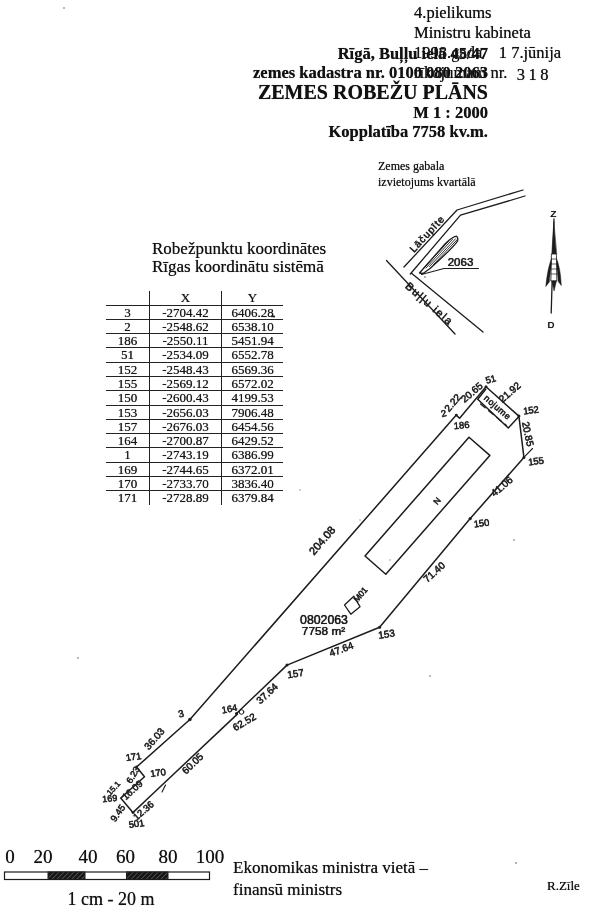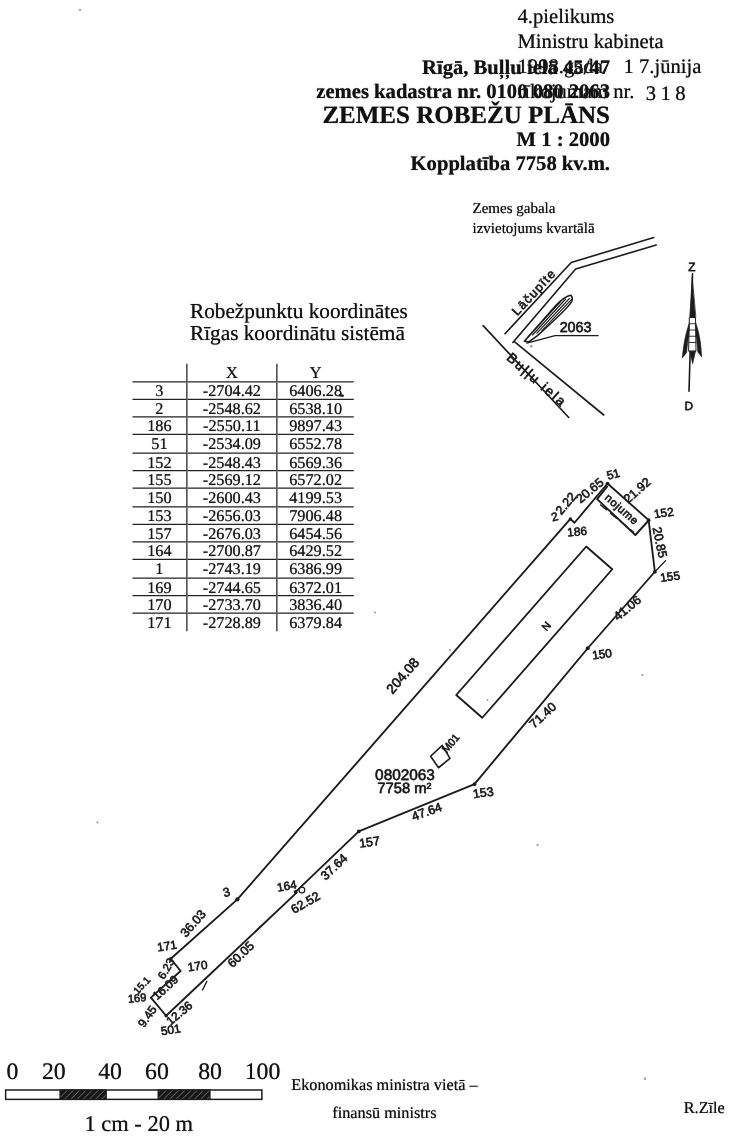--- a/index.html
+++ b/index.html
@@ -51,21 +51,21 @@
         <td>6406.28</td>
       </tr>
   <tr>
         <td>2</td>
         <td>-2548.62</td>
         <td>6538.10</td>
       </tr>
   <tr>
         <td>186</td>
         <td>-2550.11</td>
-        <td>9897.43</td>
+        <td>5451.94</td>
       </tr>
   <tr>
         <td>51</td>
         <td>-2534.09</td>
         <td>6552.78</td>
       </tr>
   <tr>
         <td>152</td>
         <td>-2548.43</td>
         <td>6569.36</td>
@@ -117,21 +117,21 @@
       </tr>
 </tbody>
   </table>
 <style>
   table tr{height:13.3px;}
   table td{padding:0;text-align:center;line-height:13.3px;}
   table tr+tr td{border-top:1.2px solid #222;}
   table tr+tr td+td{border-left:1.2px solid #222;}
 </style>
 
-<div class="abs" style="left:233px;top:857px;font-size:13px;line-height:21.5px;text-align:center;">
+<div class="abs" style="left:233px;top:857px;font-size:17px;line-height:21.5px;">
   Ekonomikas ministra vietā –<br>
   finansū ministrs
 </div>
 
 <div class="abs" style="left:547px;top:877.5px;font-size:13px;">R.Zīle</div>
 
 <svg class="abs" style="left:0;top:0;" width="600" height="912" viewBox="0 0 600 912">
 <defs>
 <pattern id="hatch" width="3.5" height="3.5" patternUnits="userSpaceOnUse" patternTransform="rotate(45)">
   <rect width="3.5" height="3.5" fill="#161616"></rect>

